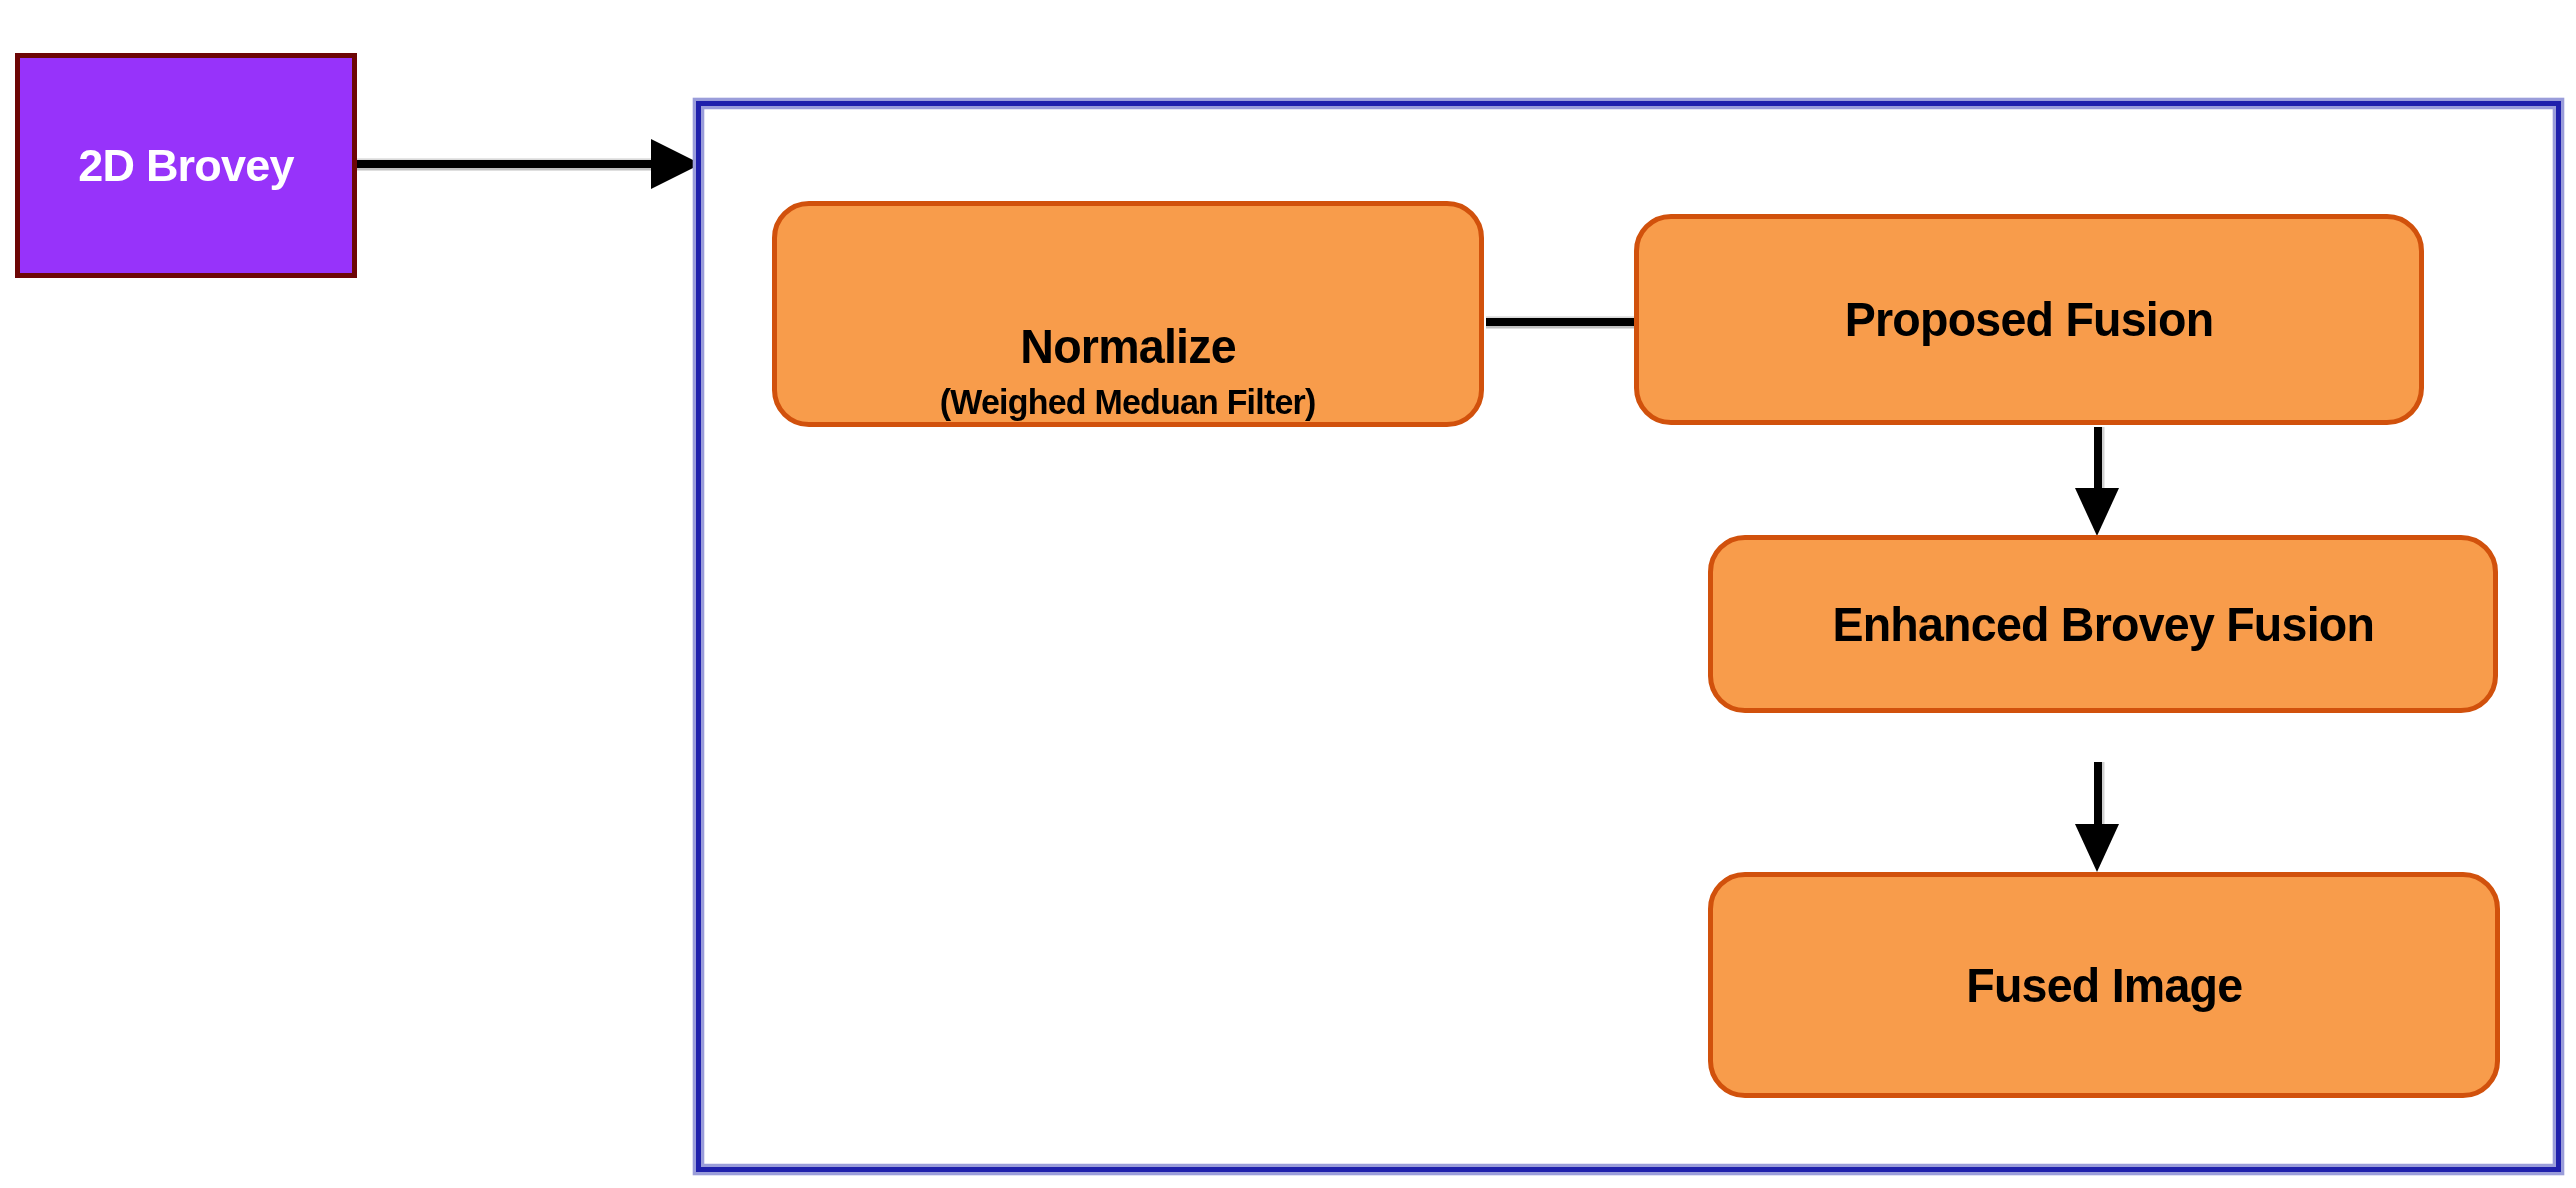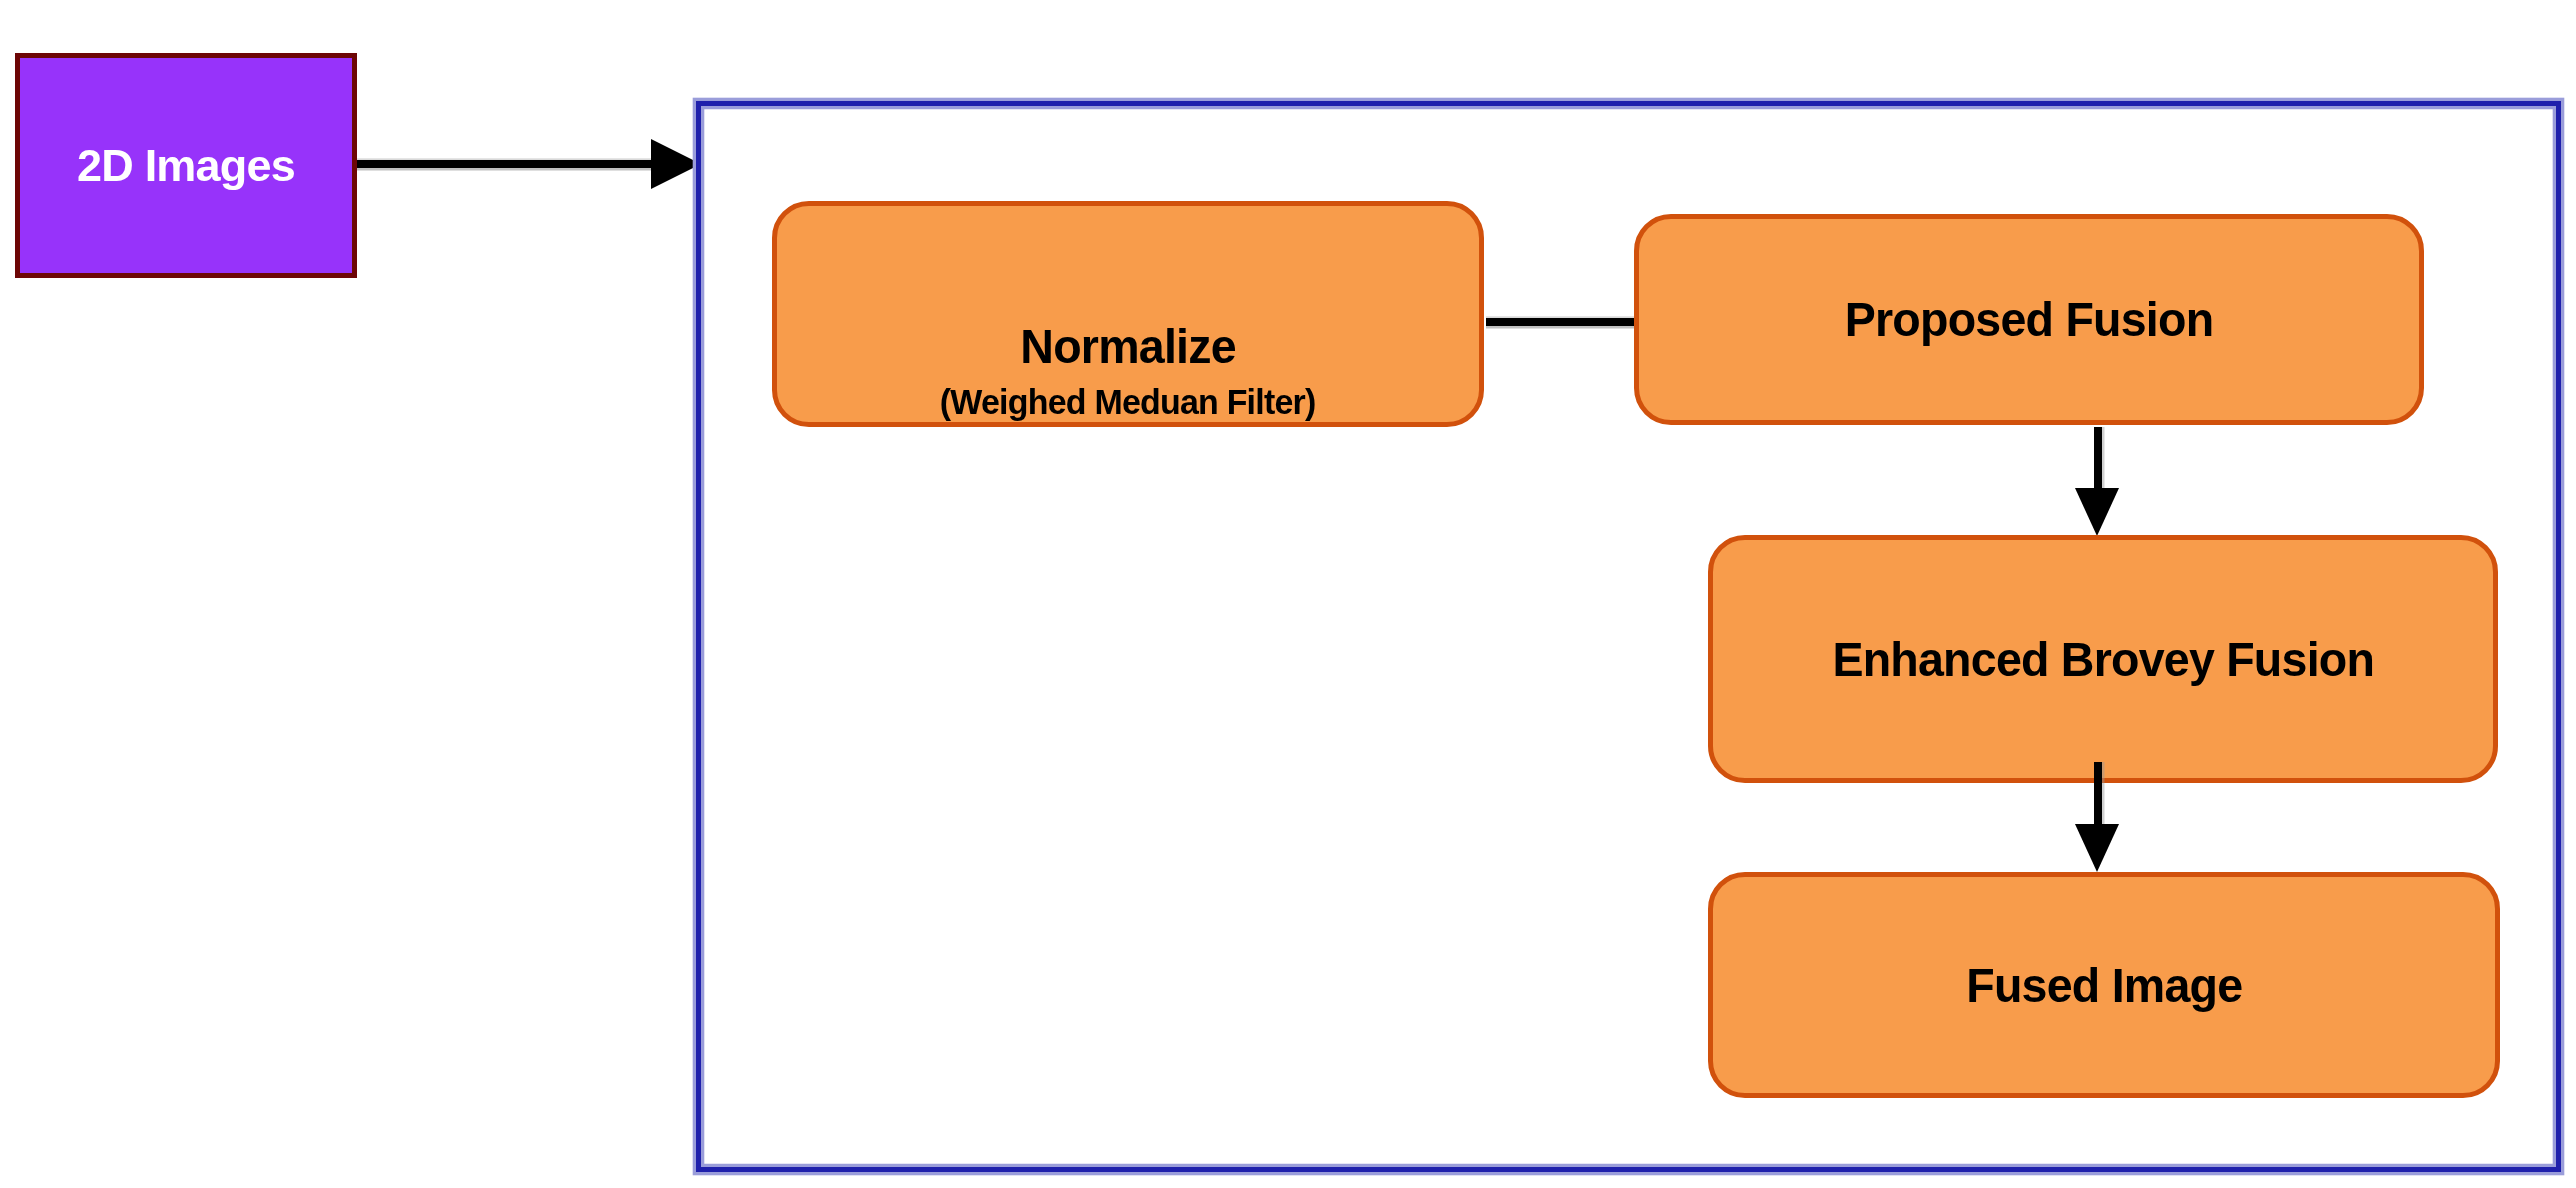--- a/index.html
+++ b/index.html
@@ -89,21 +89,21 @@
     font-size: 35px;
     font-weight: bold;
     color: #000000;
     letter-spacing: -0.8px;
     margin-top: 8.3px;
     white-space: nowrap;
     transform: scaleX(0.97);
   }
   #node-normalize        { left: 772px;  top: 201px;  width: 712px; height: 226px; justify-content: flex-end; }
   #node-proposed-fusion  { left: 1634px; top: 214px;  width: 790px; height: 211px; }
-  #node-enhanced-brovey  { left: 1708px; top: 535px;  width: 790px; height: 248px; }
+  #node-enhanced-brovey  { left: 1708px; top: 535px;  width: 790px; height: 178px; }
   #node-fused-image      { left: 1708px; top: 872px; width: 792px; height: 226px; justify-content: center; }
 
   
   .arrow-line-h {
     position: absolute;
     height: 7.5px;
     background: #000000;
     box-shadow: 0 2.5px 0 rgba(140,140,140,0.55), 0 -1.7px 0 rgba(170,170,170,0.45);
   }
   .arrow-line-v {
@@ -138,21 +138,21 @@
 
   #arrow-v2-line      { left: 2094px; top: 762px; height: 66px; }
   #arrow-v2-head      { left: 2075px; top: 824px; }
 </style>
 </head>
 <body>
 
 <div id="stage">
 
   <div class="input-node">
-    <span class="input-node-label">2D Images</span>
+    <span class="input-node-label">2D Brovey</span>
   </div>
 
   <div class="arrow-line-h" id="arrow-input-line"></div>
   <div class="arrow-head-right" id="arrow-input-head"></div>
 
   <div class="frame-band" id="frame-body-band"></div>
 
   <div class="proc-node" id="node-normalize">
     <span class="label">Normalize</span>
     <span class="sublabel">(Weighed Meduan Filter)</span>

